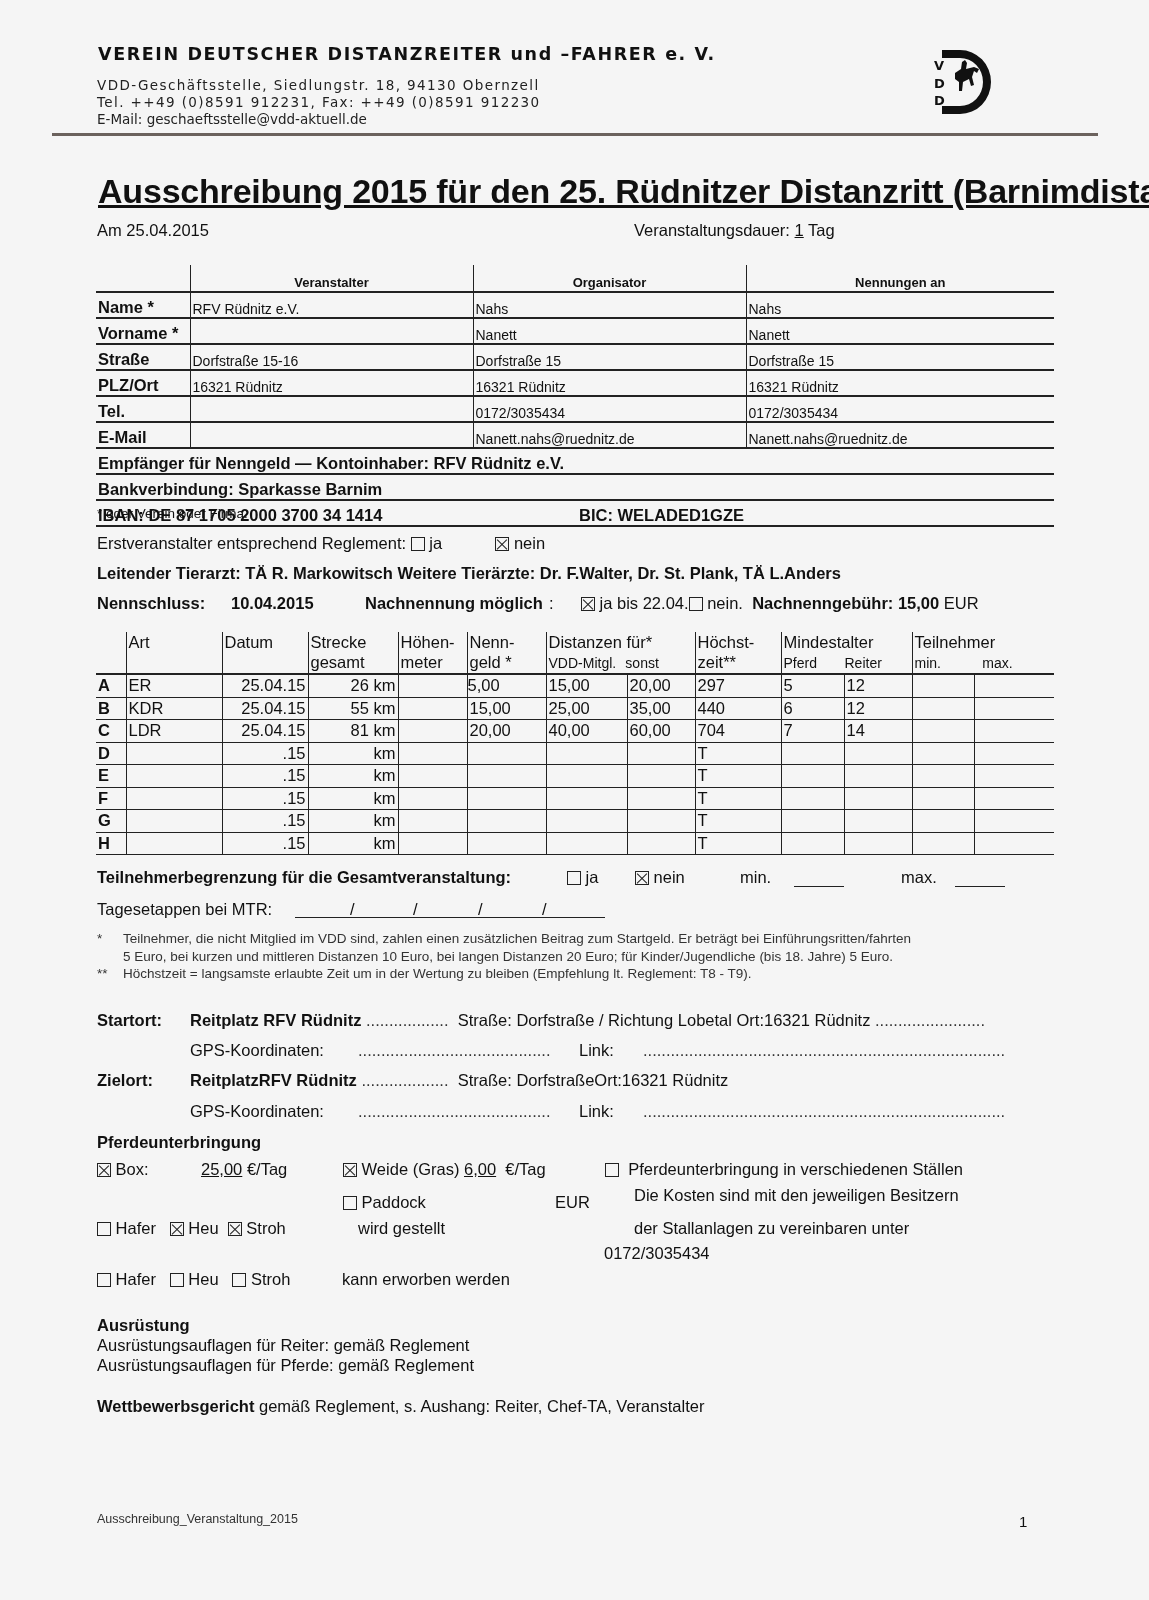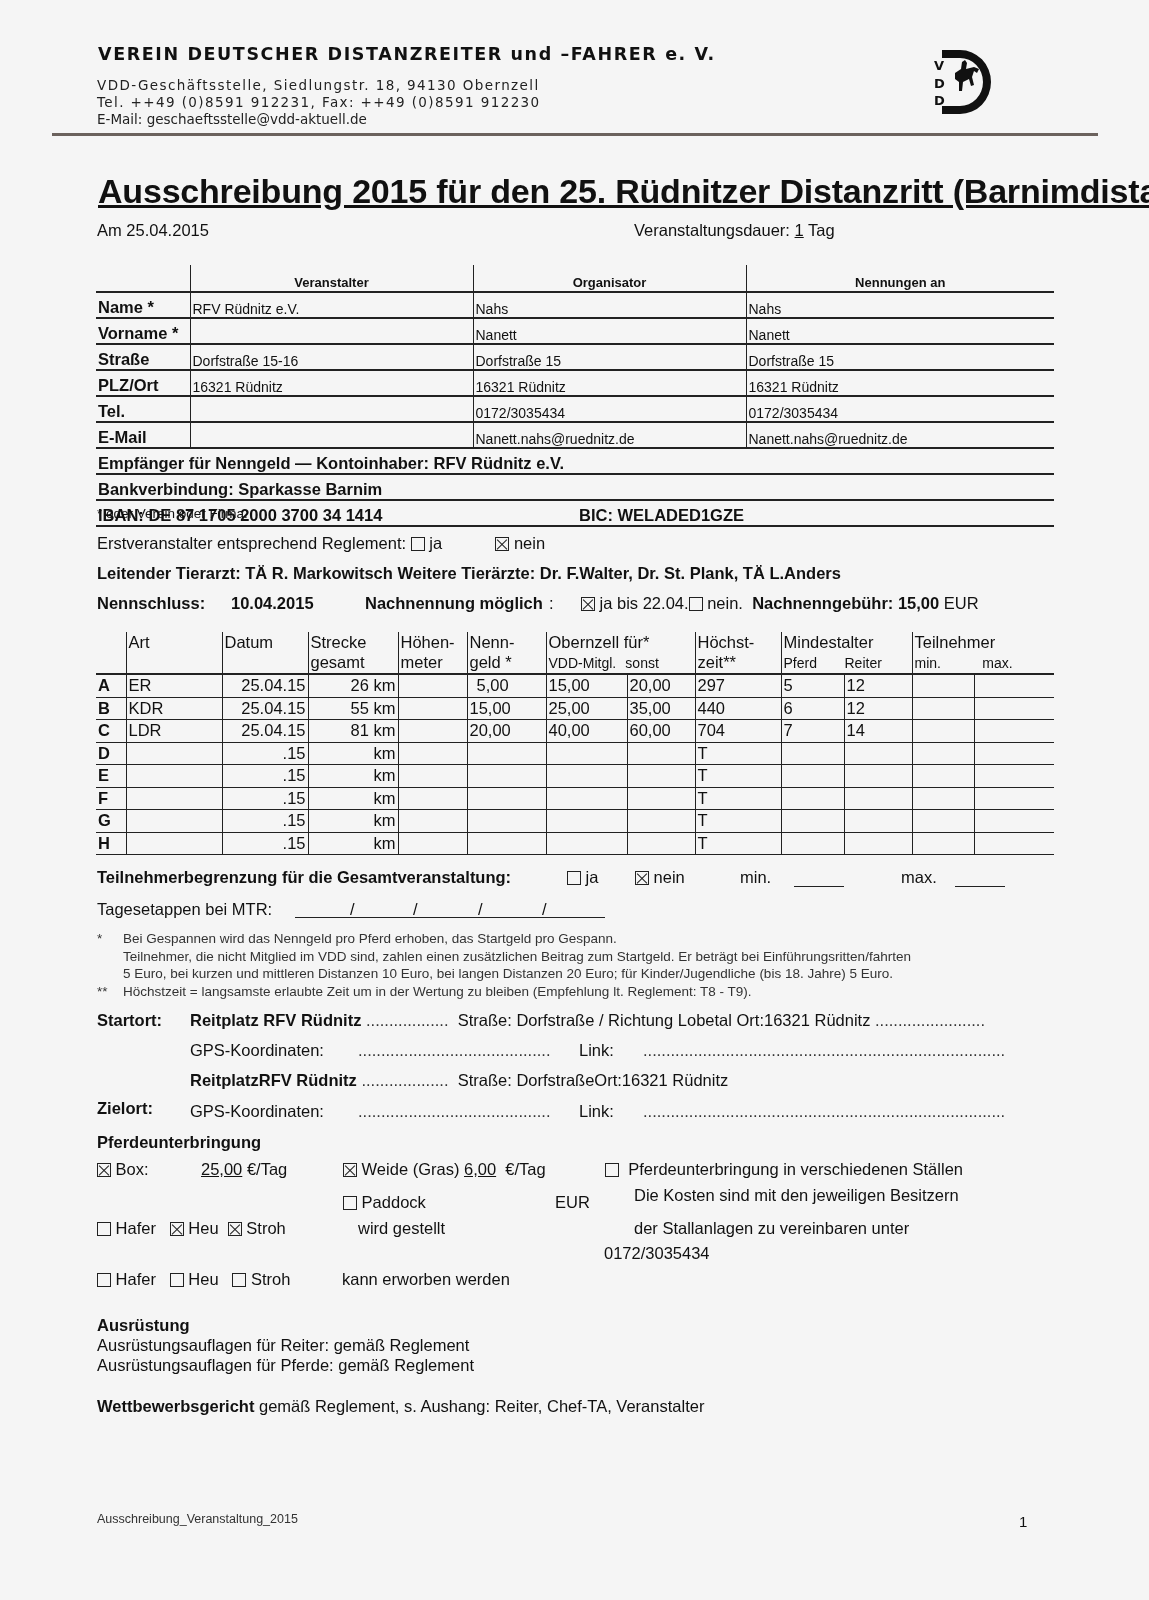--- a/index.html
+++ b/index.html
@@ -167,34 +167,34 @@
       <col style="width:80px">
   </colgroup>
   <thead>
     <tr>
       <td></td>
       <td class="v">Art</td>
       <td class="v">Datum</td>
       <td class="v"><span>Strecke</span><br><span>gesamt</span></td>
       <td class="v"><span>Höhen-</span><br><span>meter</span></td>
       <td class="v"><span>Nenn-</span><br><span>geld *</span></td>
-      <td class="v" colspan="2"><span>Obernzell für*</span><br><span class="sm">VDD-Mitgl.</span>&nbsp;&nbsp;<span class="sm">sonst</span></td>
+      <td class="v" colspan="2"><span>Distanzen für*</span><br><span class="sm">VDD-Mitgl.</span>&nbsp;&nbsp;<span class="sm">sonst</span></td>
       <td class="v"><span>Höchst-</span><br><span>zeit**</span></td>
       <td class="v" colspan="2"><span>Mindestalter</span><br><span class="sm">Pferd</span>&nbsp;&nbsp;&nbsp;&nbsp;&nbsp;&nbsp;<span class="sm">Reiter</span></td>
       <td class="v" colspan="2"><span>Teilnehmer</span><br><span class="sm">min.</span>&nbsp;&nbsp;&nbsp;&nbsp;&nbsp;&nbsp;&nbsp;&nbsp;&nbsp;<span class="sm">max.</span></td>
     </tr>
   </thead>
   <tbody id="dist-body">
       <tr>
         <td style="font-weight: bold;">A</td>
         <td class="v">ER</td>
         <td class="v r">25.04.15</td>
         <td class="v r">26 km</td>
         <td class="v"></td>
-        <td class="v r" style="text-align: left; padding-left: 9px;">5,00</td>
+        <td class="v r" style="text-align: left; padding-left: 0;">5,00</td>
         <td class="v">15,00</td>
         <td class="v">20,00</td>
         <td class="v">297</td>
         <td class="v">5</td>
         <td class="v">12</td>
         <td class="v"></td>
         <td class="v"></td>
       </tr>
       <tr>
         <td style="font-weight: bold;">B</td>
@@ -324,21 +324,21 @@
   <span>Tagesetappen bei MTR:</span>
 </div>
 <div class="abs" style="left:295px;top:900px;width:310px;height:17px;border-bottom:1.5px solid #222;font-size:16.5px;">
   <span class="abs" style="left:55px;">/</span>
     <span class="abs" style="left:118px;">/</span>
     <span class="abs" style="left:183px;">/</span>
     <span class="abs" style="left:247px;">/</span>
 </div>
 
 <div class="abs foot" style="left:97px;top:930px;width:960px;">
-  <div style="position:relative;"><span style="position:absolute;left:0">*</span><span style="margin-left:26px">Bei Gespannen wird das Nenngeld pro Pferd erhoben, das Startgeld pro Gespann.</span></div>
+  <div style="position:relative;"><span style="position:absolute;left:0">*</span></div>
   <div style="position:relative;"><span style="margin-left:26px">Teilnehmer, die nicht Mitglied im VDD sind, zahlen einen zusätzlichen Beitrag zum Startgeld. Er beträgt bei Einführungsritten/fahrten</span></div>
   <div style="position:relative;"><span style="margin-left:26px">5 Euro, bei kurzen und mittleren Distanzen 10 Euro, bei langen Distanzen 20 Euro; für Kinder/Jugendliche (bis 18. Jahre) 5 Euro.</span></div>
   <div style="position:relative;"><span style="position:absolute;left:0">**</span><span style="margin-left:26px">Höchstzeit = langsamste erlaubte Zeit um in der Wertung zu bleiben (Empfehlung lt. Reglement: T8 - T9).</span></div>
 </div>
 
 <div class="abs t16" style="left:97px;top:1011px;">
   <span class="b">Startort:</span>
 </div>
 <div class="abs t16" style="left:190px;top:1011px;">
   <span class="b">Reitplatz RFV Rüdnitz</span>
@@ -346,21 +346,21 @@
   <span>Straße: Dorfstraße / Richtung Lobetal  Ort:16321 Rüdnitz</span>
   <span class="dots">........................</span>
 </div>
 <div class="abs t16" style="left:190px;top:1041px;">
   <span>GPS-Koordinaten:</span>
 </div>
 <div class="abs t16 dots" style="left:358px;top:1041px;">..........................................</div>
 <div class="abs t16" style="left:579px;top:1041px;">Link:</div>
 <div class="abs t16 dots" style="left:643px;top:1041px;">...............................................................................</div>
 
-<div class="abs t16" style="left:97px;top:1071px;margin-top:28px;">
+<div class="abs t16" style="left:97px;top:1071px;">
   <span class="b">Zielort:</span>
 </div>
 <div class="abs t16" style="left:190px;top:1071px;">
   <span class="b">ReitplatzRFV Rüdnitz</span>
   <span class="dots">...................</span>&nbsp;
   <span>Straße: DorfstraßeOrt:16321 Rüdnitz</span>
 </div>
 <div class="abs t16" style="left:190px;top:1102px;">GPS-Koordinaten:</div>
 <div class="abs t16 dots" style="left:358px;top:1102px;">..........................................</div>
 <div class="abs t16" style="left:579px;top:1102px;">Link:</div>

